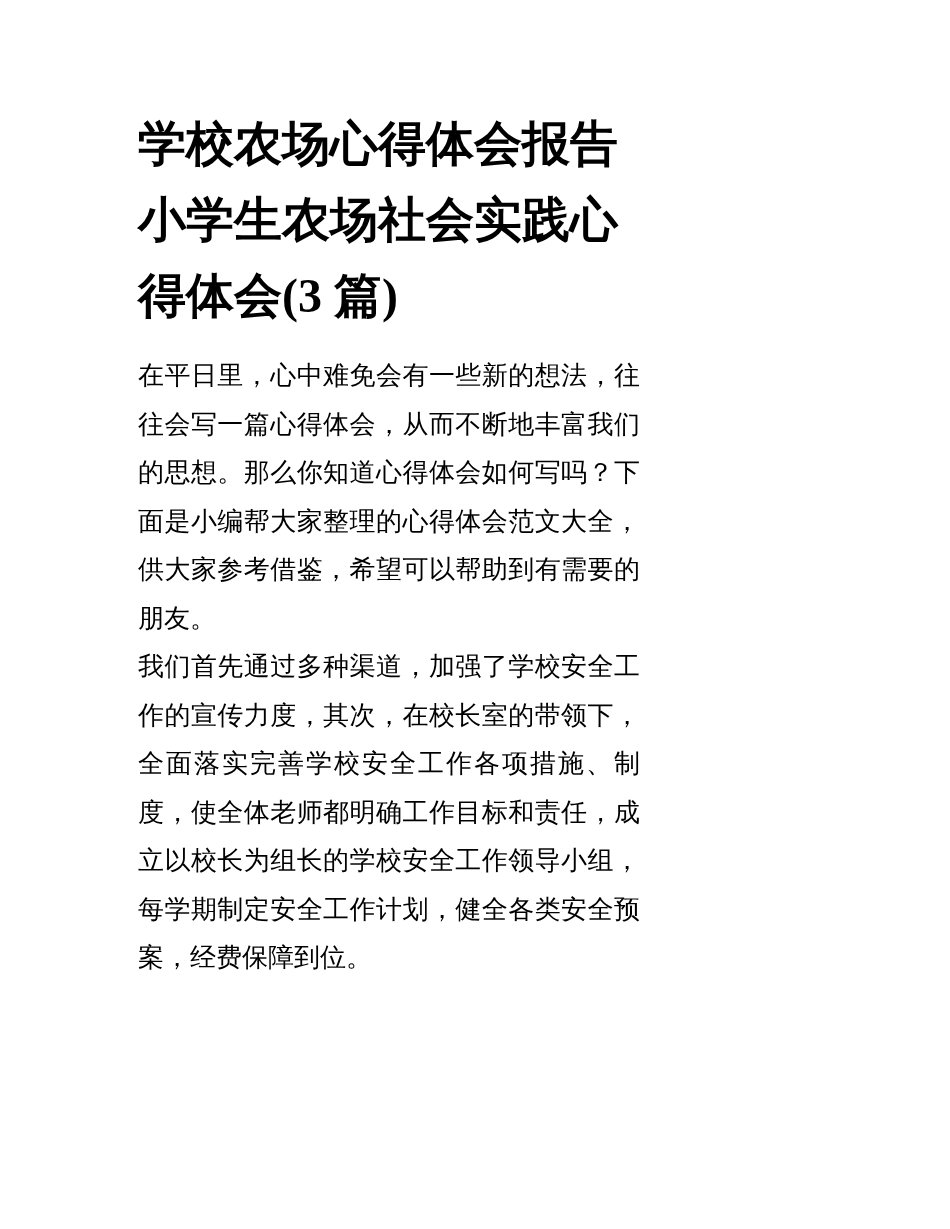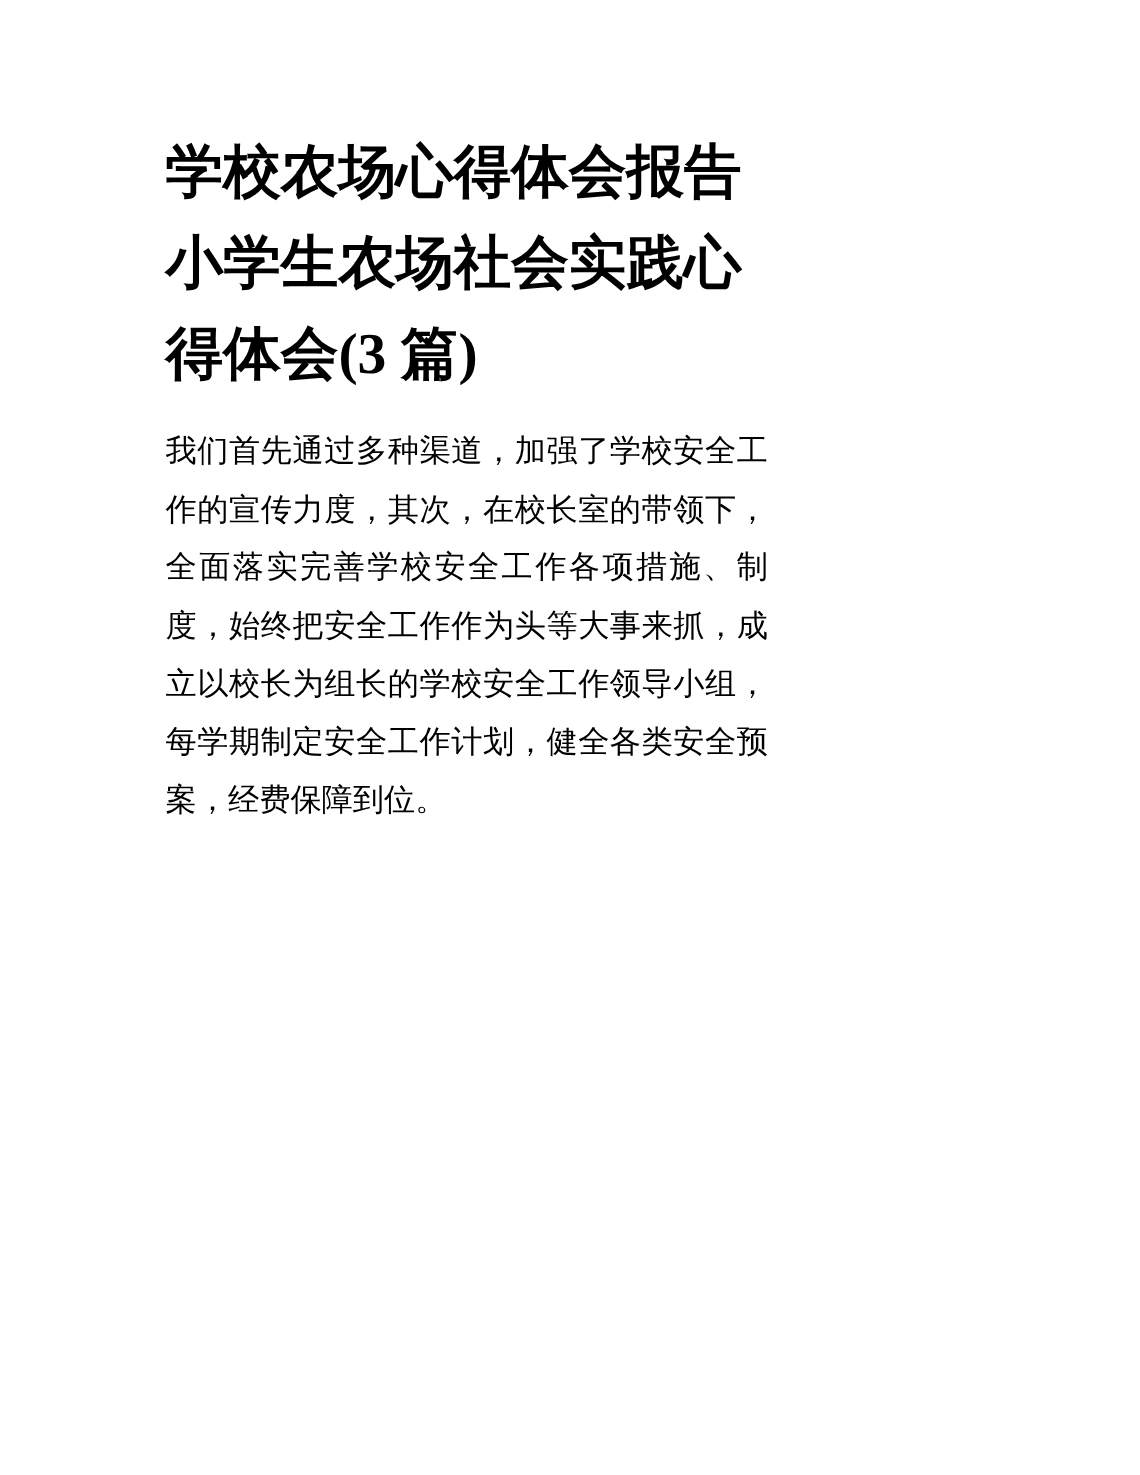--- a/index.html
+++ b/index.html
@@ -41,17 +41,18 @@
     color: #000000;
     word-break: break-word;
   }
 </style>
 </head>
 <body>
 
 <div class="page">
   <h1 class="doc-title">学校农场心得体会报告 小学生农场社会实践心得体会(3 篇)</h1>
 
+  <p class="doc-paragraph">在平日里，心中难免会有一些新的想法，往往会写一篇心得体会，从而不断地丰富我们的思想。那么你知道心得体会如何写吗？下面是小编帮大家整理的心得体会范文大全，供大家参考借鉴，希望可以帮助到有需要的朋友。</p>
 
 
-  <p class="doc-paragraph">我们首先通过多种渠道，加强了学校安全工作的宣传力度，其次，在校长室的带领下，全面落实完善学校安全工作各项措施、制度，始终把安全工作作为头等大事来抓，成立以校长为组长的学校安全工作领导小组，每学期制定安全工作计划，健全各类安全预案，经费保障到位。</p>
+  <p class="doc-paragraph">我们首先通过多种渠道，加强了学校安全工作的宣传力度，其次，在校长室的带领下，全面落实完善学校安全工作各项措施、制度，使全体老师都明确工作目标和责任，成立以校长为组长的学校安全工作领导小组，每学期制定安全工作计划，健全各类安全预案，经费保障到位。</p>
 
 </div>
 
 </body></html>

